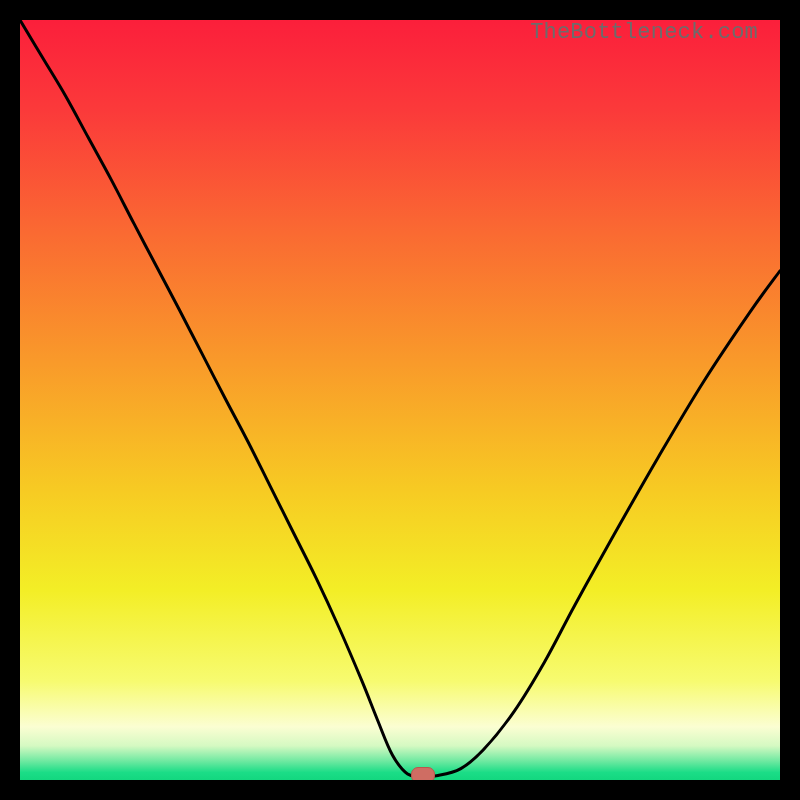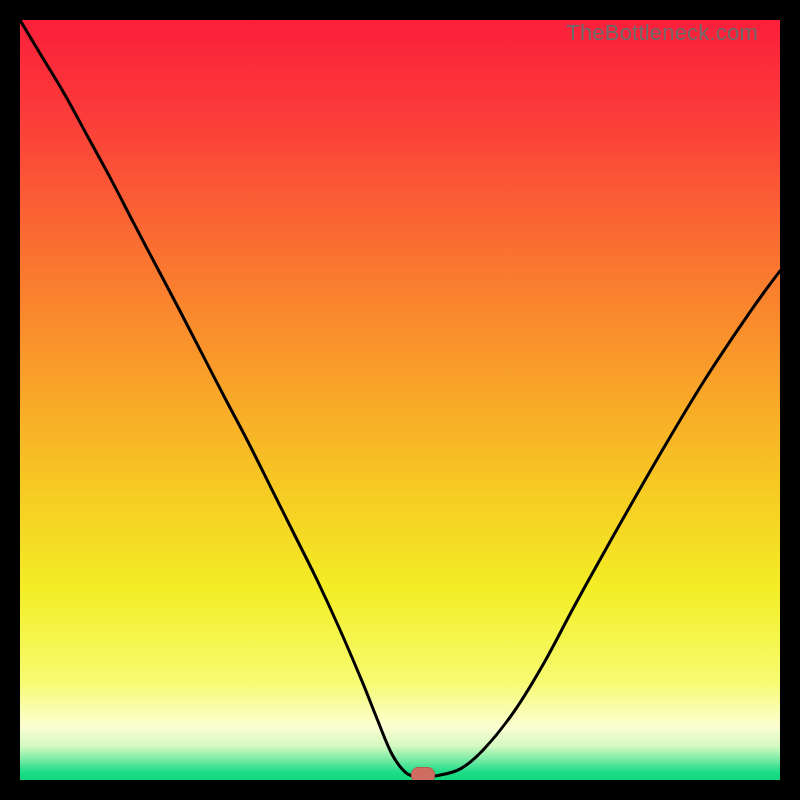--- a/index.html
+++ b/index.html
@@ -11,20 +11,21 @@
     overflow: hidden;
     font-family: Arial, Helvetica, sans-serif;
   }
   .frame {
     position: absolute;
     left: 0;
     top: 0;
     width: 800px;
     height: 800px;
     background: #000;
+    font-family: Liberation Mono, monospace;
   }
   .plot {
     position: absolute;
     left: 20px;
     top: 20px;
     width: 760px;
     height: 760px;
     overflow: hidden;
   }
   .gradient-backdrop {

